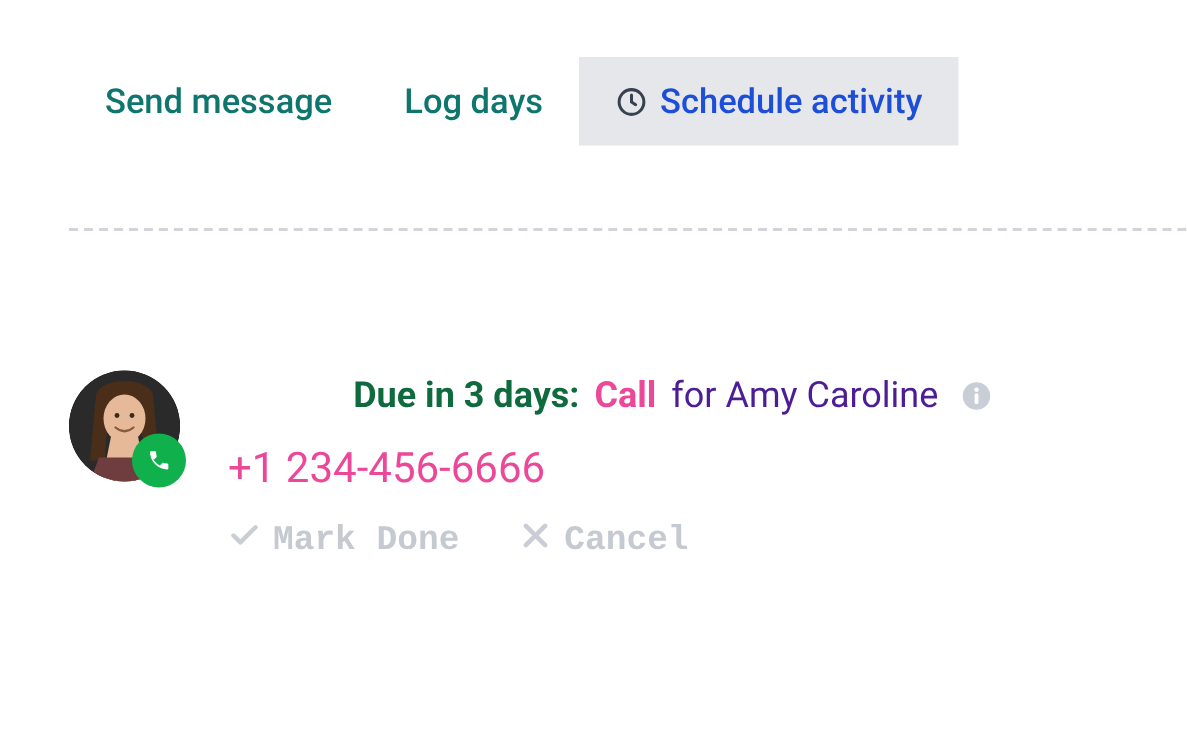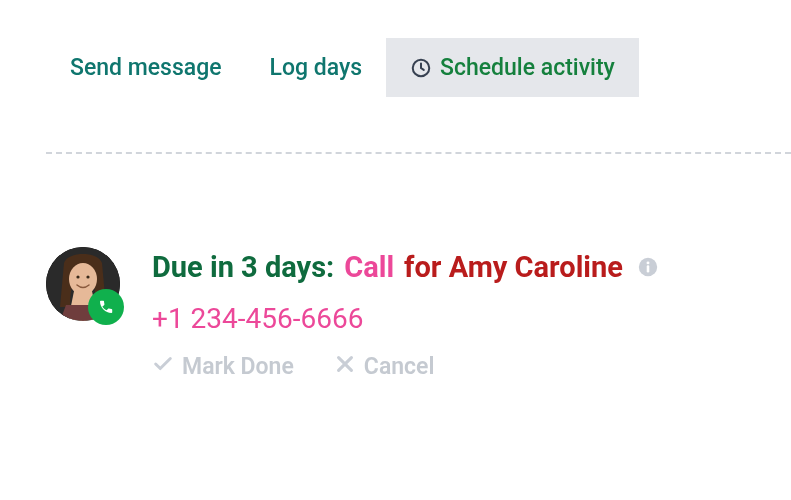--- a/index.html
+++ b/index.html
@@ -25,21 +25,21 @@
     align-items: center;
     padding: 16px 24px;
     font-size: 23px;
     font-weight: 500;
     color: #0f766e;
     cursor: pointer;
     user-select: none;
   }
   .tab.active {
     background: #e5e7eb;
-    color: #15803d;
+    color: #1d4ed8;
   }
   .tab .clock {
     display: inline-flex;
     margin-right: 8px;
   }
   .tab .clock svg {
     width: 22px;
     height: 22px;
   }
 
@@ -96,34 +96,35 @@
 
   .activity-body {
     flex: 1;
     min-width: 0;
   }
   .line1 {
     display: flex;
     align-items: center;
     flex-wrap: wrap;
     gap: 10px;
-    font-size: 29px;
+    font-size: 24px;
     line-height: 1.4;
+    justify-content: center;
   }
   .due {
     color: #0f6b3e;
     font-weight: 700;
   }
   .atype {
     color: #ec4899;
     font-weight: 700;
   }
   .for {
-    color: #b91c1c;
-    font-weight: 700;
+    color: #4c1d95;
+    font-weight: 400;
   }
   .info-ic {
     color: #c5cad1;
     display: inline-flex;
     align-items: center;
     margin-left: 4px;
   }
   .info-ic svg { width: 22px; height: 22px; }
 
   .phone {
@@ -141,20 +142,21 @@
     gap: 40px;
     color: #c5cad1;
     font-size: 23px;
     font-weight: 600;
   }
   .action {
     display: inline-flex;
     align-items: center;
     gap: 8px;
     cursor: pointer;
+    font-family: Liberation Mono, monospace;
   }
   .action svg { width: 22px; height: 22px; }
 </style>
 </head>
 <body>
 
 <div class="tabs">
   <div class="tab">
     <span>Send message</span>
   </div>

